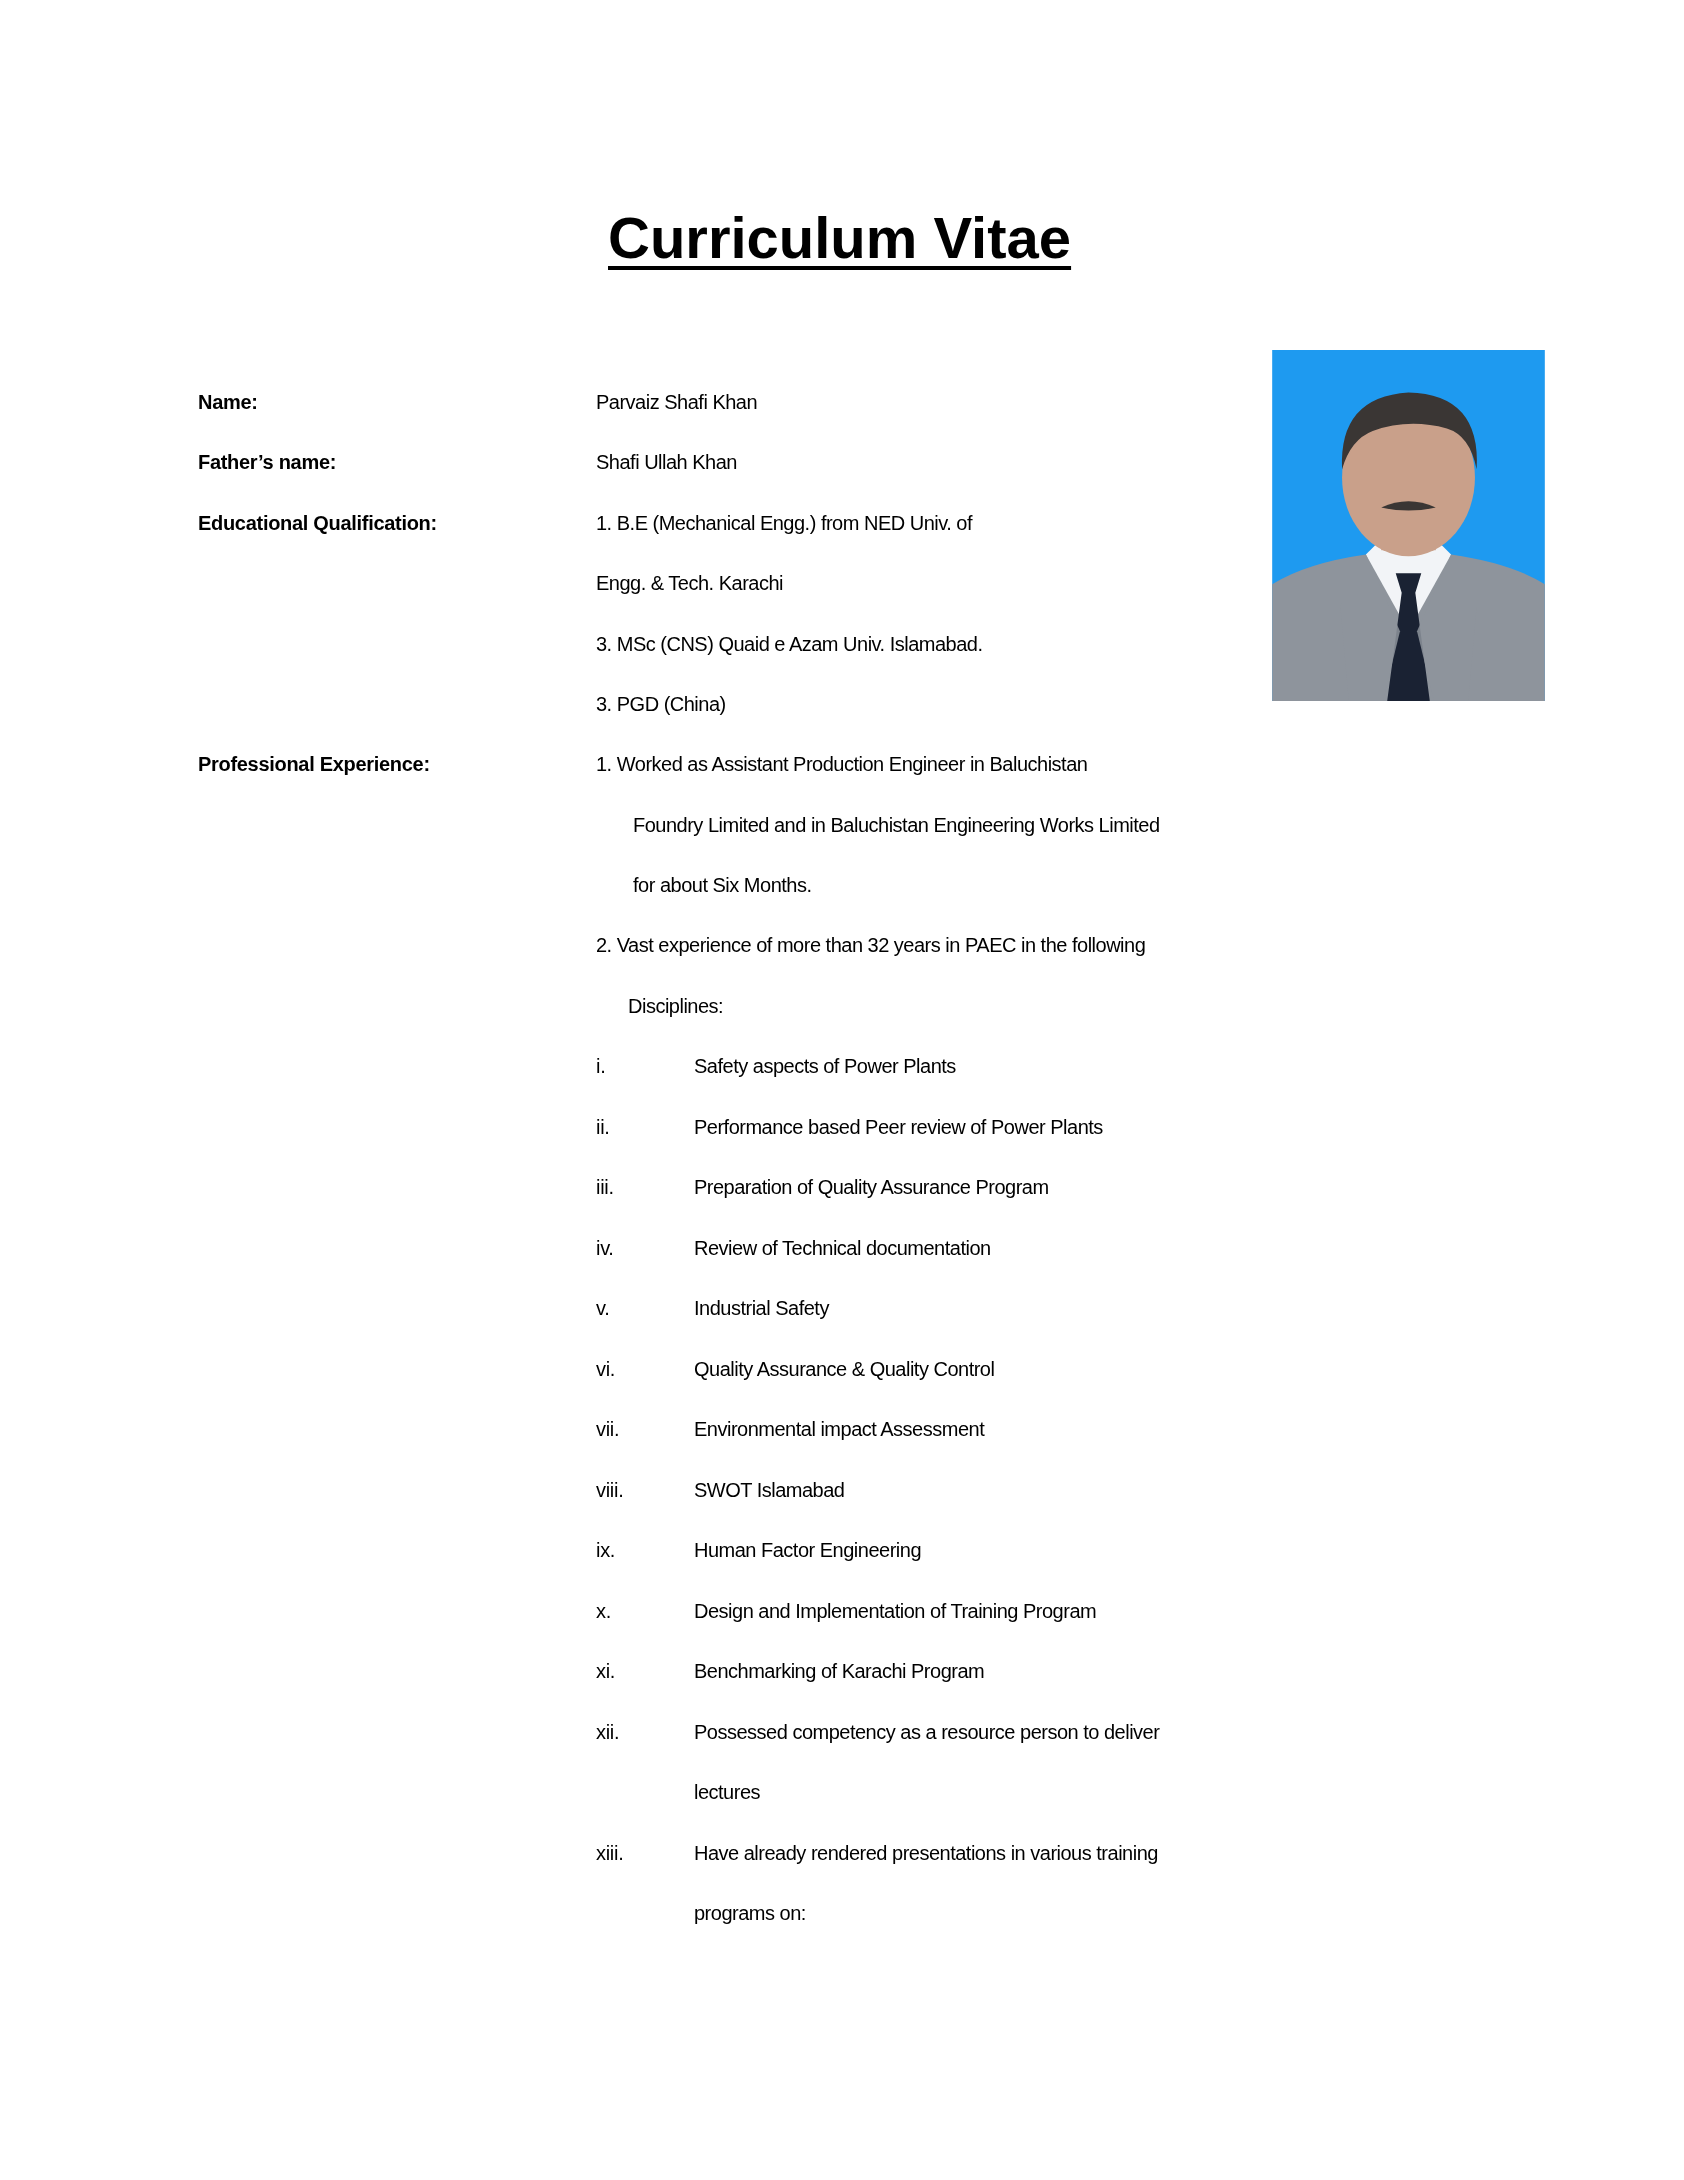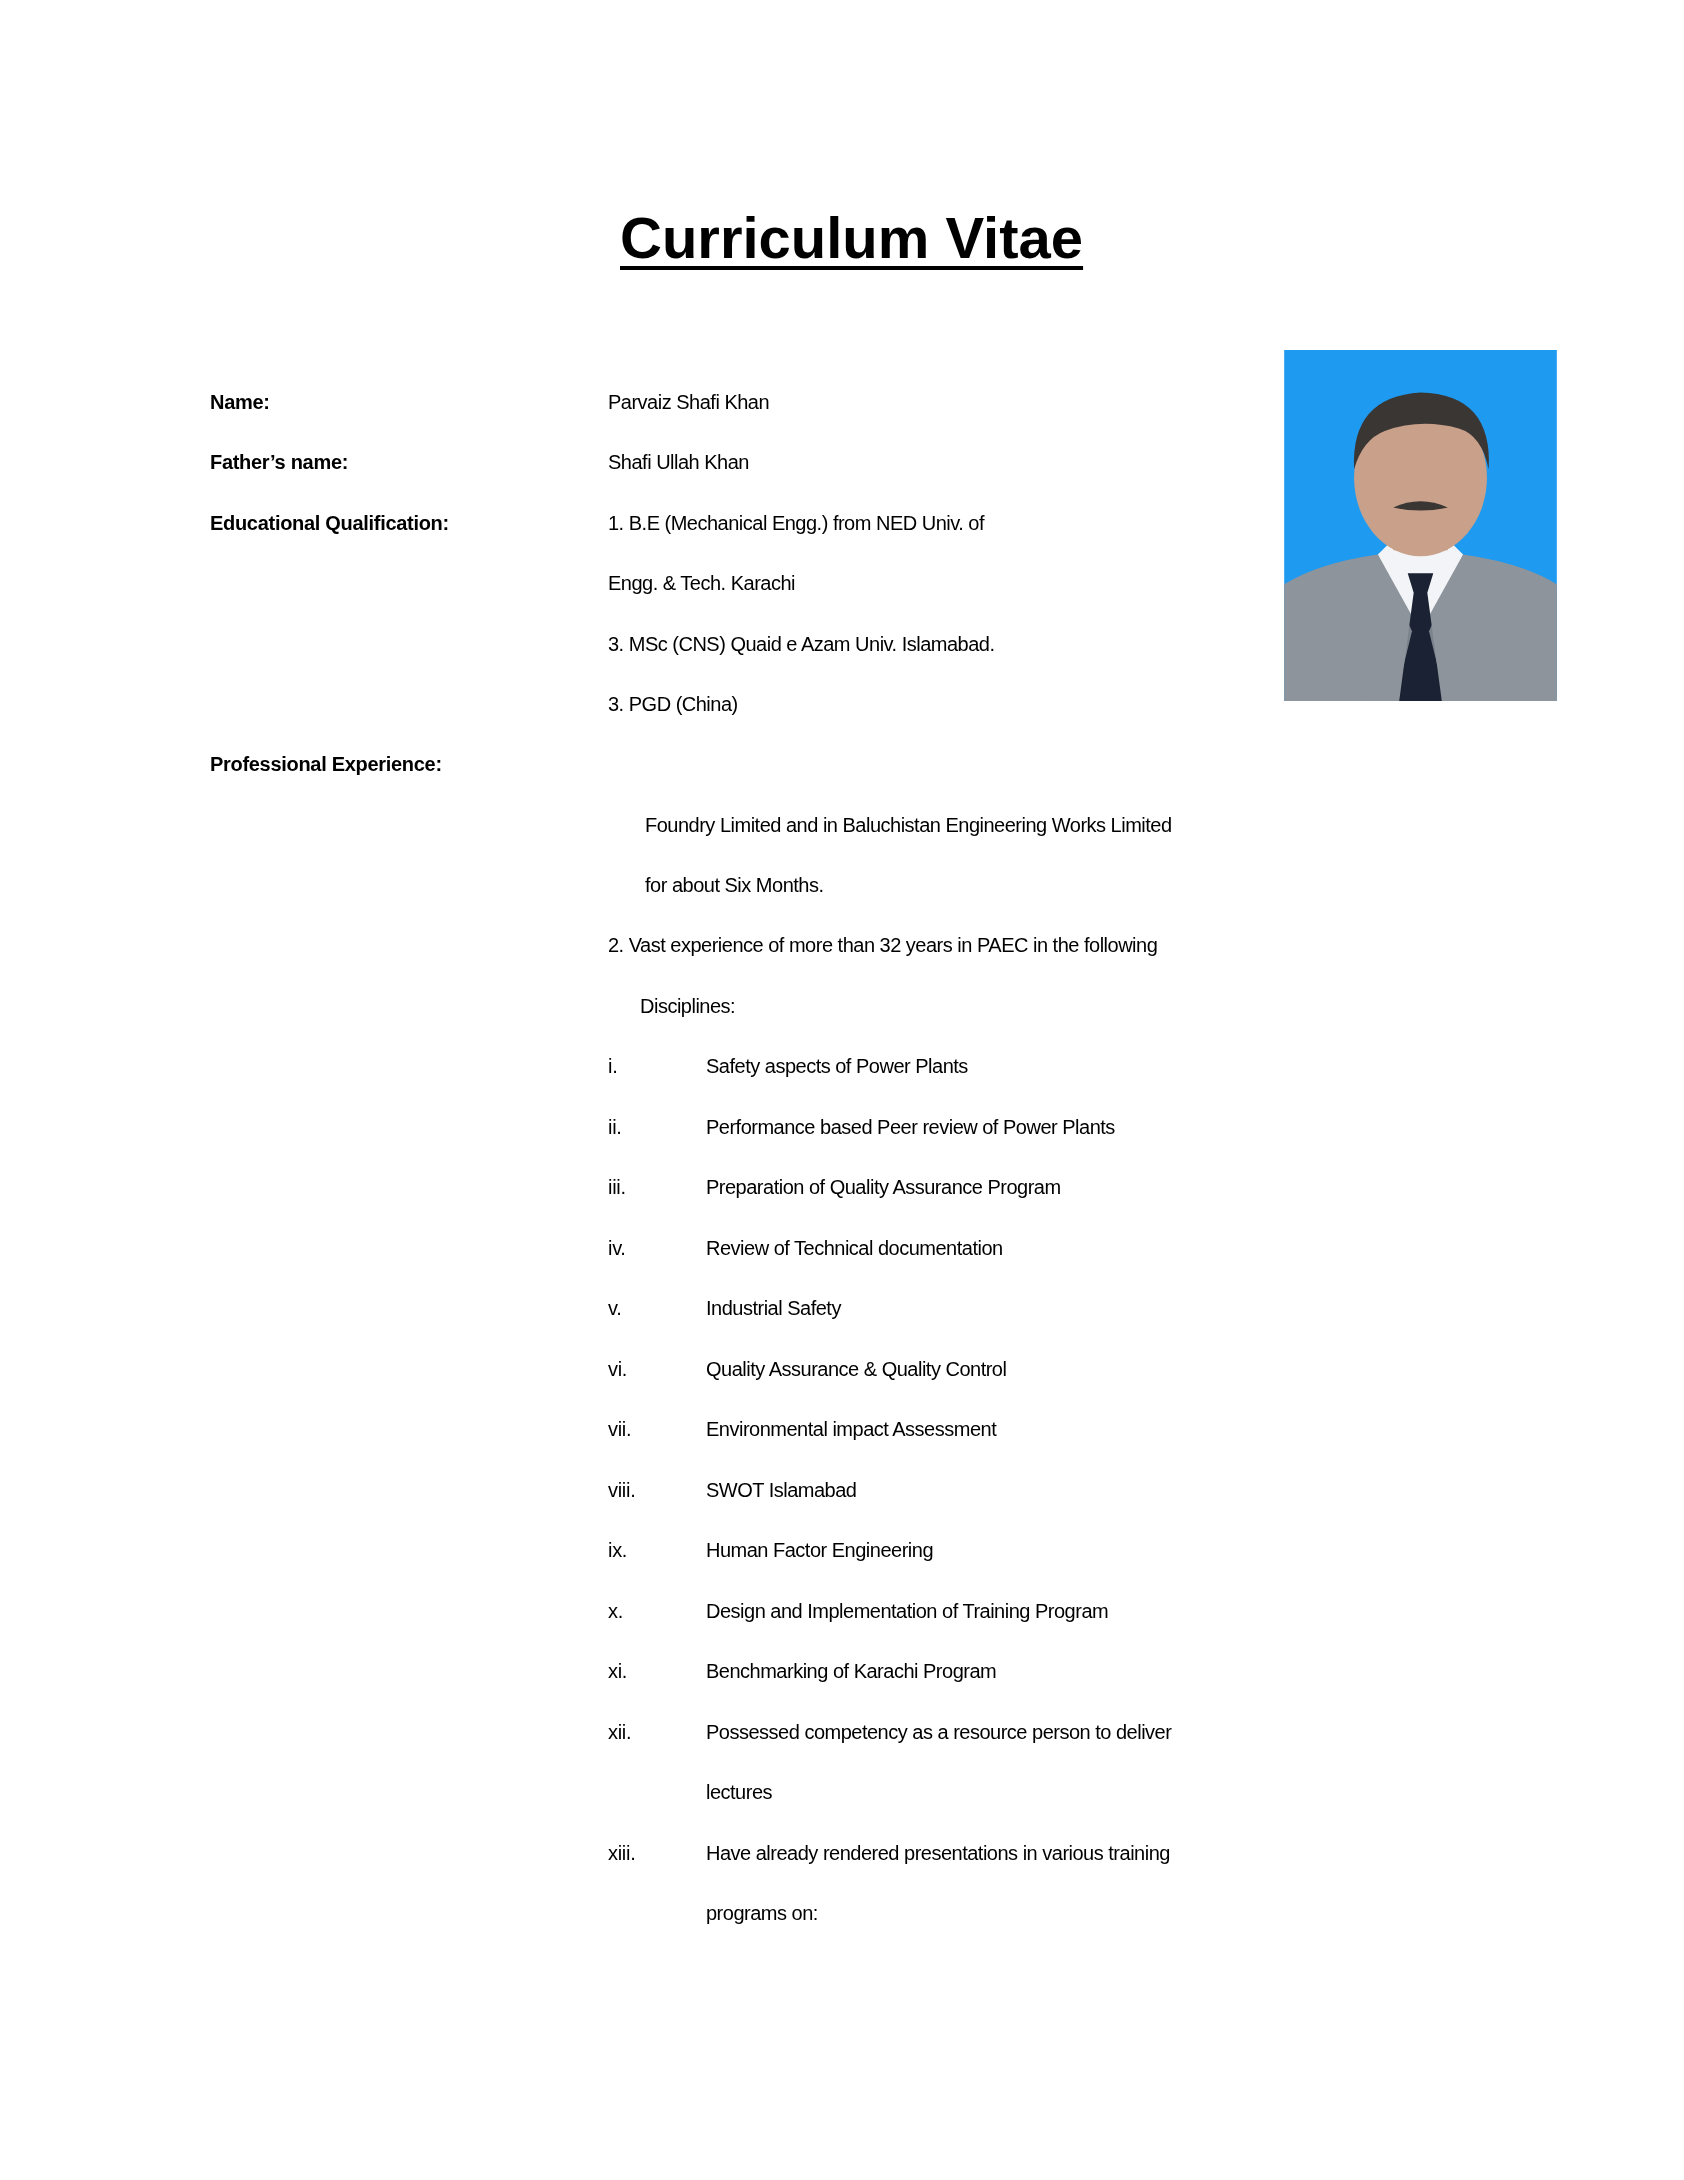--- a/index.html
+++ b/index.html
@@ -1,18 +1,18 @@
 <!DOCTYPE html>
 <html style="font-size:13.6px"><head>
 <meta charset="utf-8">
 <style>
   html, body { margin: 0; padding: 0; background: #ffffff; }
   body { width: 1685px; height: 2181px; position: relative; overflow: hidden;
          font-family: "Liberation Sans", sans-serif; color: #000000; }
-  .page { position: absolute; left: 12px; top: 0; width: 1546px; height: 2181px; background: #ffffff; }
+  .page { position: absolute; left: 0; top: 0; width: 1546px; height: 2181px; background: #ffffff; }
   .title { position: absolute; left: 608px; top: 204px; font-size: 58px; font-weight: bold;
            line-height: 68px; white-space: nowrap; text-decoration: underline;
            text-decoration-thickness: 4.3px; text-underline-offset: 7.7px; letter-spacing: 0px; }
   .line { position: absolute; height: 34px; line-height: 34px; font-size: 20px; white-space: nowrap; }
   .label { left: 198px; font-weight: bold; letter-spacing: -0.3px; }
   .val { left: 596px; letter-spacing: -0.5px; }
   .cont1 { left: 633px; letter-spacing: -0.5px; }
   .cont2 { left: 628px; letter-spacing: -0.5px; }
   .num { left: 596px; letter-spacing: -0.3px; }
   .sub { left: 694px; letter-spacing: -0.5px; text-align: right; }
@@ -31,20 +31,21 @@
   <div class="line label" style="top:445px">Father’s name:</div>
   <div class="line val" style="top:445px">Shafi Ullah Khan</div>
 
   <div class="line label" style="top:506px">Educational Qualification:</div>
   <div class="line val" style="top:506px">1. B.E (Mechanical Engg.) from NED Univ. of</div>
   <div class="line val" style="top:566px">Engg. &amp; Tech. Karachi</div>
   <div class="line val" style="top:627px">3. MSc  (CNS) Quaid e Azam Univ. Islamabad.</div>
   <div class="line val" style="top:687px">3. PGD (China)</div>
 
   <div class="line label" style="top:747px">Professional Experience:</div>
+  <div class="line val" style="top:747px">1. Worked as Assistant Production Engineer in Baluchistan</div>
   <div class="line cont1" style="top:808px">Foundry Limited and in Baluchistan Engineering Works Limited</div>
   <div class="line cont1" style="top:868px">for about Six Months.</div>
   <div class="line val" style="top:928px">2. Vast experience of more than 32 years in PAEC in the following</div>
   <div class="line cont2" style="top:989px">Disciplines:</div>
 
   <div id="disciplines">
     <div class="line num" style="top:1049px">i.</div>
     <div class="line sub" style="top:1049px">Safety aspects of Power Plants</div>
 
     <div class="line num" style="top:1110px">ii.</div>

